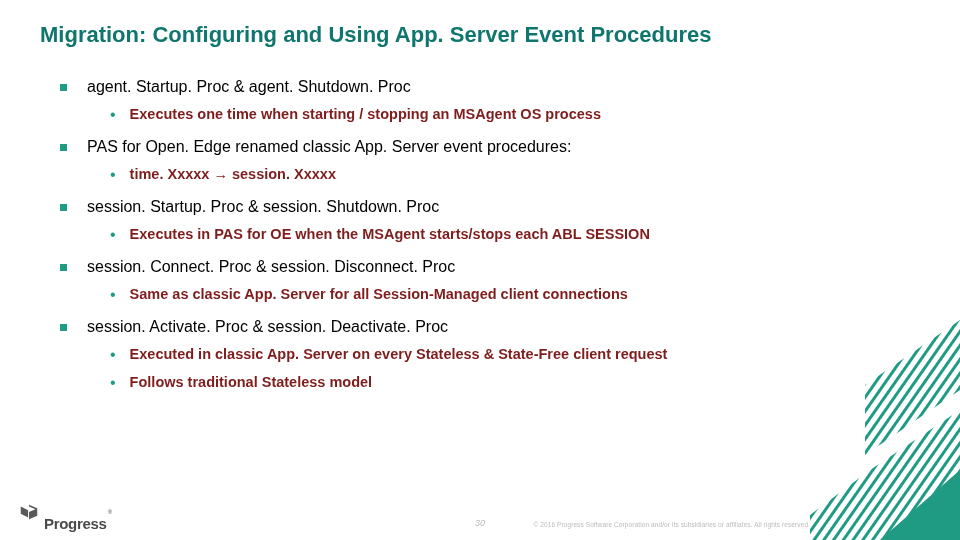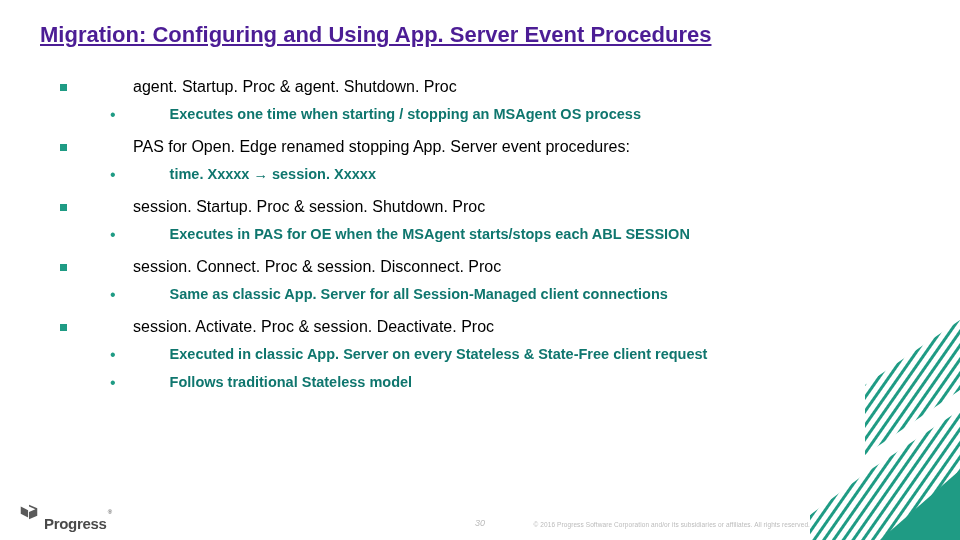--- a/index.html
+++ b/index.html
@@ -1,27 +1,27 @@
 <!DOCTYPE html>
 <html><head>
 <meta charset="utf-8">
 <style>
   * { margin: 0; padding: 0; box-sizing: border-box; }
   html, body { width: 960px; height: 540px; background: #fff; font-family: Arial, Helvetica, sans-serif; overflow: hidden; position: relative; }
   .slide { width: 960px; height: 540px; position: relative; padding: 22px 40px 0 40px; }
-  .title { font-size: 22px; font-weight: bold; color: #4c1d95; margin-bottom: 30px; text-decoration: underline; }
+  .title { font-size: 22px; font-weight: bold; color: #0f766e; margin-bottom: 30px; }
   ul.top { list-style: none; }
   ul.top > li { margin-bottom: 6px; }
   .sq-row { display: flex; align-items: flex-start; }
   .sq { width: 7px; height: 7px; background: #1f9b84; margin-top: 6px; margin-right: 20px; margin-left: 20px; flex: 0 0 auto; }
-  .l1 { font-size: 16px; color: #000; margin-left: 46px; }
+  .l1 { font-size: 16px; color: #000; }
   ul.sub { list-style: none; margin-top: 10px; margin-bottom: 14px; }
   ul.sub > li { display: flex; align-items: flex-start; margin-bottom: 10px; }
   .dot { color: #1f9b84; font-size: 16px; margin-left: 70px; margin-right: 14px; line-height: 18px; }
-  .l2 { font-size: 14.5px; font-weight: bold; color: #0f766e; margin-left: 40px; }
+  .l2 { font-size: 14.5px; font-weight: bold; color: #7f1d1d; }
   .logo { position: absolute; left: 18px; bottom: 8px; display: flex; align-items: center; color: #4a4a4a; }
   .logo-mark { width: 22px; height: 22px; margin-right: 4px; position: relative; }
   .logo-mark svg { width: 22px; height: 22px; }
   .logo-text { font-size: 15px; font-weight: 600; color: #4a4a4a; letter-spacing: -0.3px; margin-top: 24px; }
   .logo-r { font-size: 6px; vertical-align: top; margin-left: 1px; }
   .pagenum { position: absolute; left: 50%; transform: translateX(-50%); bottom: 12px; font-size: 9px; color: #bbb; font-style: italic; }
   .copyright { position: absolute; right: 150px; bottom: 12px; font-size: 6.5px; color: #bbb; letter-spacing: 0.1px; }
   .hatch { position: absolute; right: 0; bottom: 0; width: 150px; height: 220px; pointer-events: none; }
 </style>
 </head>
@@ -40,21 +40,21 @@
         <li>
             <span class="dot">•</span>
             <span class="l2">Executes one time when starting / stopping an MSAgent OS process</span>
           </li>
       </ul>
     </li>
 
     <li>
       <div class="sq-row">
           <span class="sq"></span>
-          <span class="l1">PAS for Open. Edge renamed stopping App. Server event procedures:</span>
+          <span class="l1">PAS for Open. Edge renamed classic App. Server event procedures:</span>
         </div>
       <ul class="sub">
         <li>
             <span class="dot">•</span>
             <span class="l2">time. Xxxxx → session. Xxxxx</span>
           </li>
       </ul>
     </li>
 
     <li>

